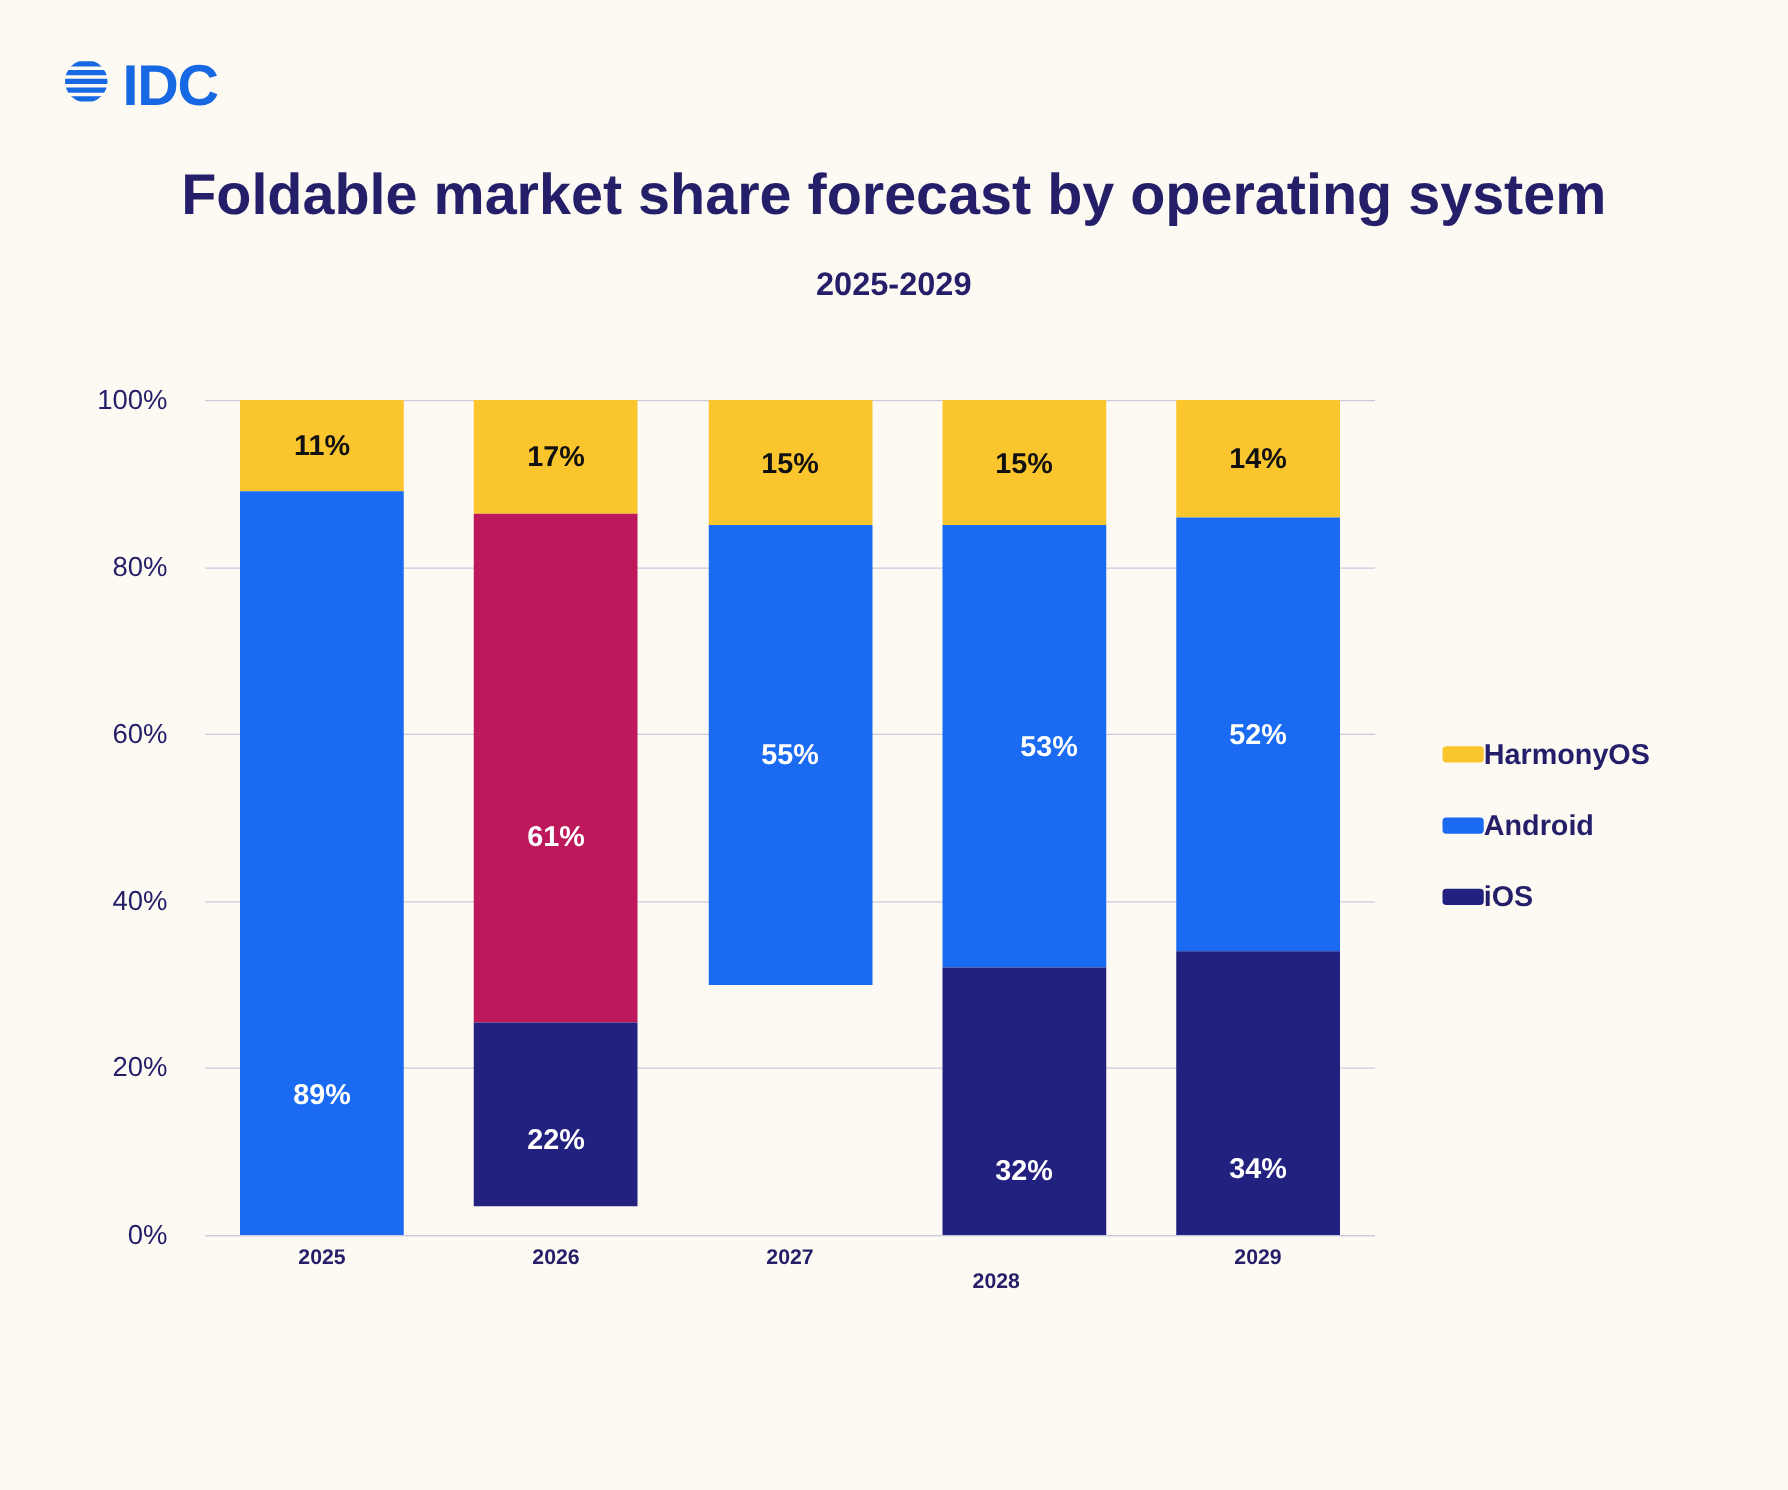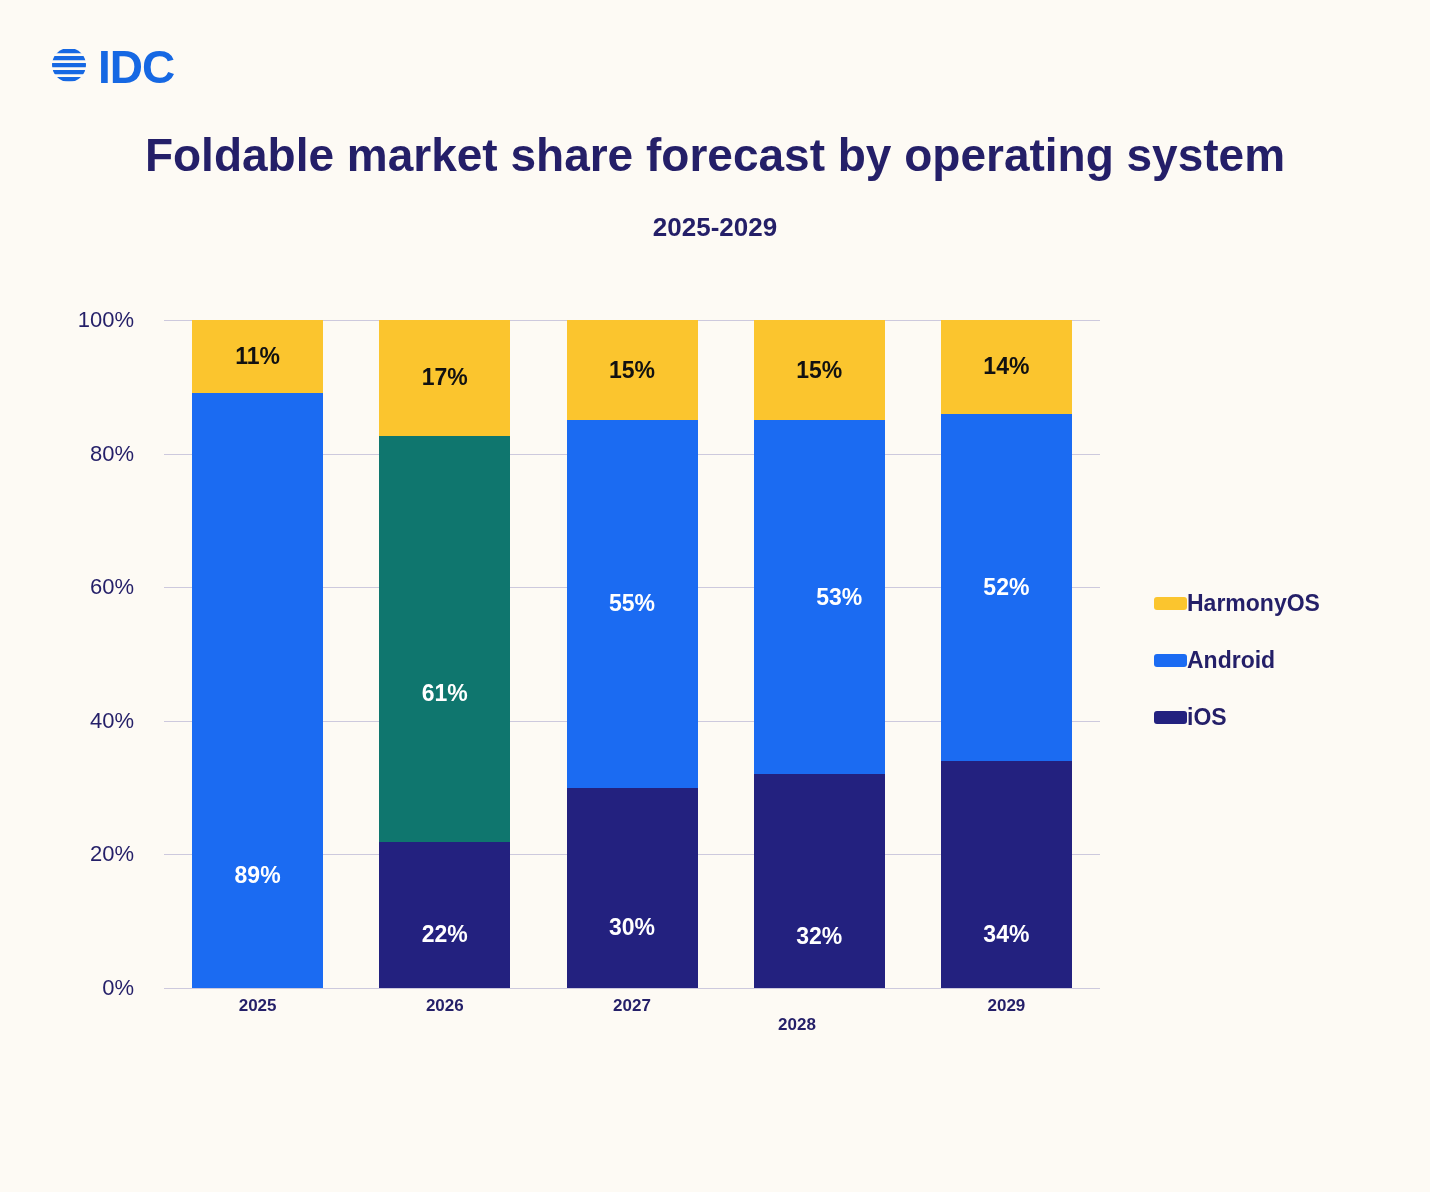--- a/index.html
+++ b/index.html
@@ -204,39 +204,36 @@
     <div class="gridline" style="top: 668px;"></div>
     <div class="bar-col" style="left: 28.1px; width: 131px;">
       <div class="seg" style="height: 73.48px; background: rgb(251, 197, 46); color: rgb(17, 17, 17);">
         <span class="seg-label">11%</span>
       </div>
       <div class="seg" style="height: 594.52px; background: rgb(27, 107, 242); color: rgb(255, 255, 255);">
         <span class="seg-label" style="position: relative; top: 185px;">89%</span>
       </div>
     </div>
     <div class="bar-col" style="left: 215.3px; width: 131px;">
-      <div class="seg" style="height: 116px; background: rgb(251, 197, 46); color: rgb(17, 17, 17);">
+      <div class="seg" style="height: 91px; background: rgb(251, 197, 46); color: rgb(17, 17, 17);">
         <span class="seg-label">17%</span>
       </div>
-      <div class="seg" style="height: 407.48px; background: #0f766e; color: rgb(255, 255, 255); align-items: center;">
+      <div class="seg" style="height: 407.48px; background: #be185d; color: rgb(255, 255, 255); align-items: center;">
         <span class="seg-label" style="position: relative; top: 55px;">61%</span>
       </div>
       <div class="seg" style="height: 146.96px; background: rgb(35, 33, 127); color: rgb(255, 255, 255);">
         <span class="seg-label" style="position: relative; top: 20px;">22%</span>
       </div>
     </div>
     <div class="bar-col" style="left: 402.5px; width: 131px;">
       <div class="seg" style="height: 100.2px; background: rgb(251, 197, 46); color: rgb(17, 17, 17);">
         <span class="seg-label">15%</span>
       </div>
       <div class="seg" style="height: 367.4px; background: rgb(27, 107, 242); color: rgb(255, 255, 255);">
         <span class="seg-label">55%</span>
-      </div>
-      <div class="seg" style="height: 200.4px; background: rgb(35, 33, 127); color: rgb(255, 255, 255);">
-        <span class="seg-label" style="position: relative; top: 40px;">30%</span>
       </div>
     </div>
     <div class="bar-col" style="left: 589.7px; width: 131px;">
       <div class="seg" style="height: 100.2px; background: rgb(251, 197, 46); color: rgb(17, 17, 17);">
         <span class="seg-label">15%</span>
       </div>
       <div class="seg" style="height: 354.04px; background: rgb(27, 107, 242); color: rgb(255, 255, 255); padding-left: 40px;">
         <span class="seg-label">53%</span>
       </div>
       <div class="seg" style="height: 213.76px; background: rgb(35, 33, 127); color: rgb(255, 255, 255);">

